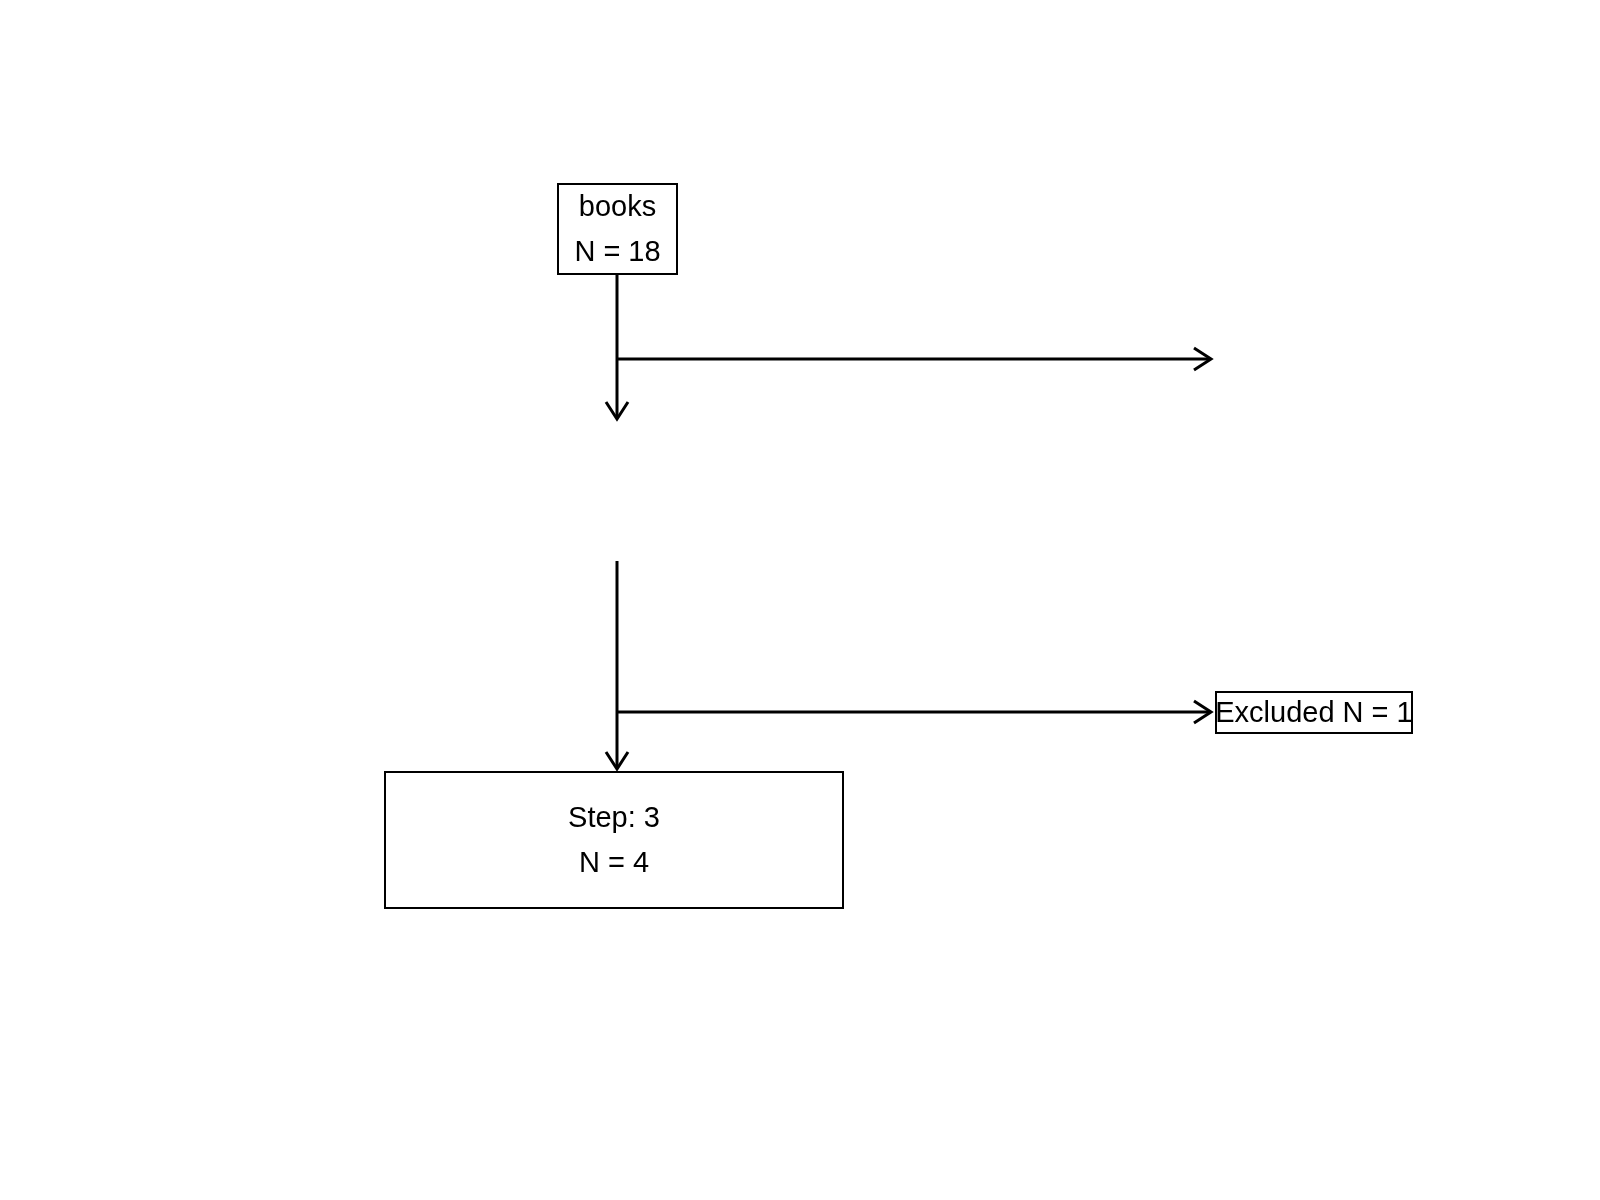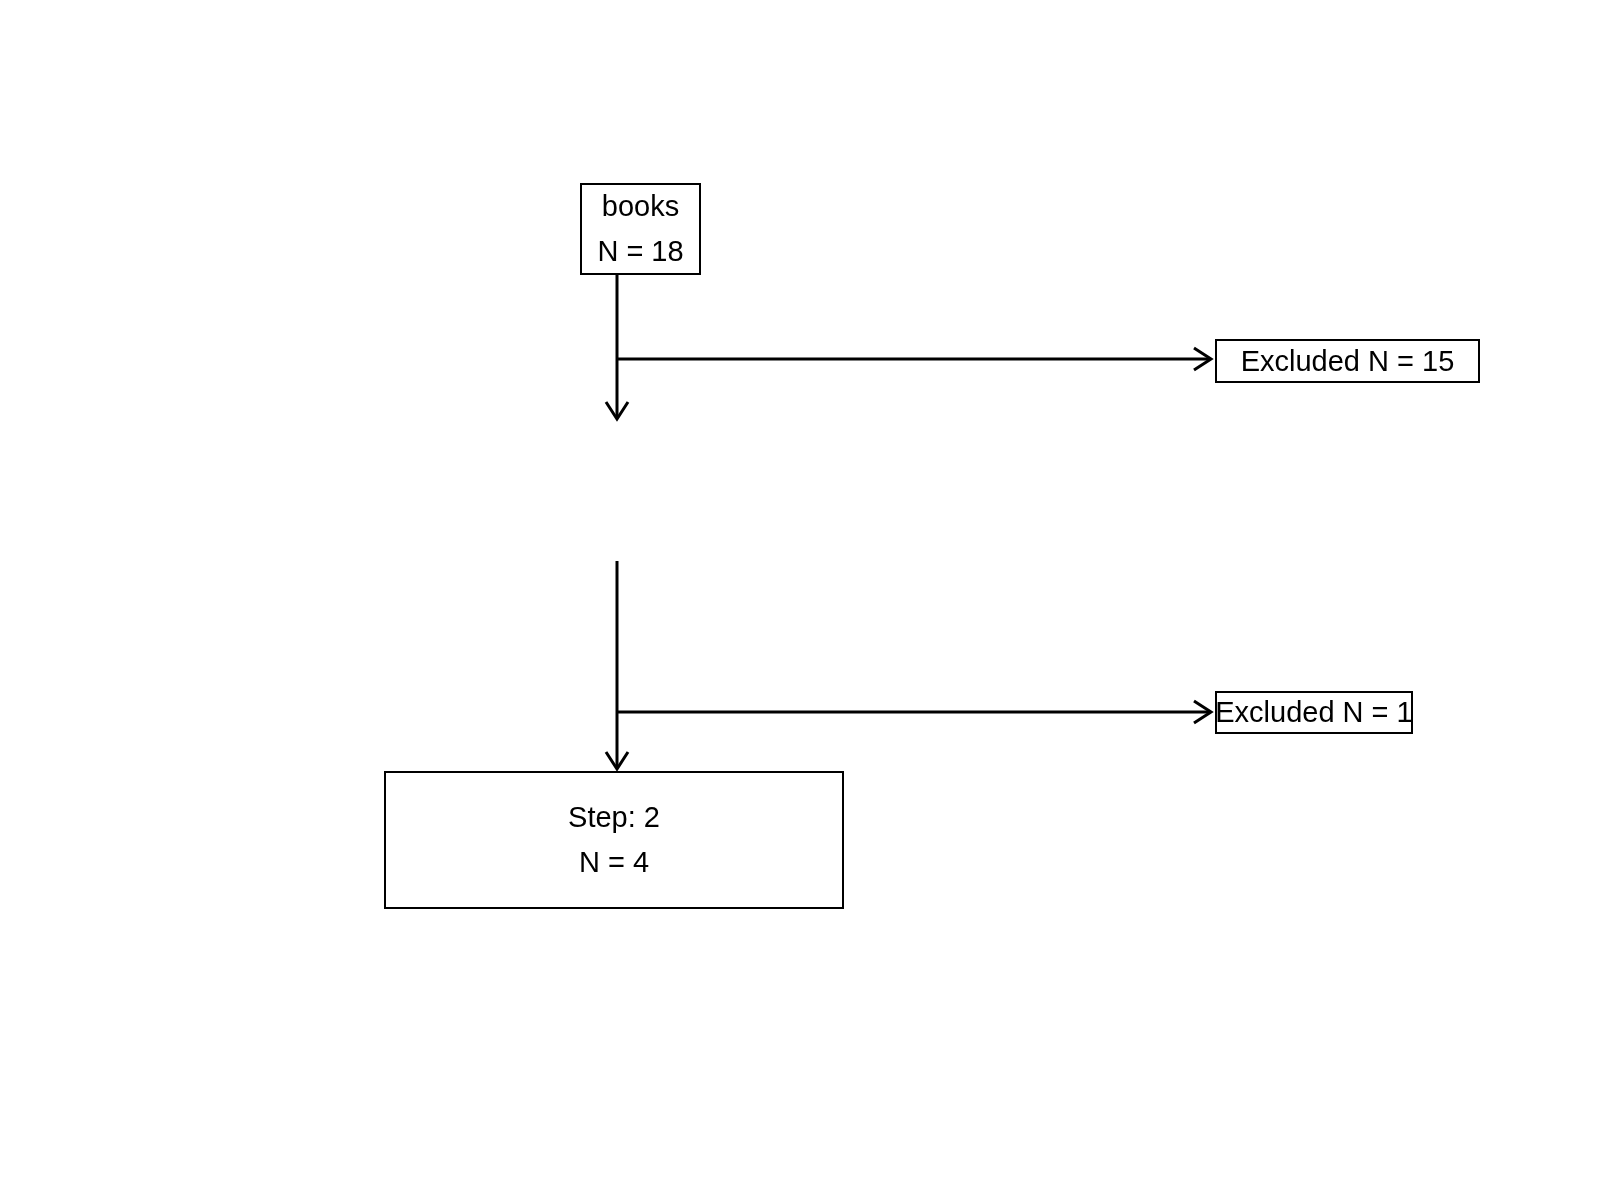--- a/index.html
+++ b/index.html
@@ -36,21 +36,21 @@
     background: #ffffff;
     display: flex;
     flex-direction: column;
     align-items: center;
     justify-content: center;
     text-align: center;
     font-size: 29px;
     line-height: 45px;
     white-space: nowrap;
   }
-  .node-source   { left: 580px;  top: 183px; width: 121px; height: 92px;  }
+  .node-source   { left: 557px;  top: 183px; width: 121px; height: 92px;  }
   .node-step1    { left: 347px;  top: 421px; width: 540px; height: 140px; }
   .node-step2    { left: 384px;  top: 771px; width: 460px; height: 138px; }
   .node-excl1    { left: 1215px; top: 339px; width: 265px; height: 44px;  }
   .node-excl2    { left: 1215px; top: 691px; width: 198px; height: 43px;  }
 </style>
 </head>
 <body>
 
 <div class="canvas">
 
@@ -67,27 +67,24 @@
 
     <line x1="617" y1="712" x2="1209" y2="712"></line>
     <polyline points="1194,701 1211,712 1194,723"></polyline>
   </svg>
 
   <div class="node node-source">
     <span>books</span>
     <span>N = 18</span>
   </div>
 
-  <div class="node node-excl1">
-    <span>Excluded N = 15</span>
-  </div>
 
 
   <div class="node node-excl2">
     <span>Excluded N = 1</span>
   </div>
 
   <div class="node node-step2">
-    <span>Step: 2</span>
+    <span>Step: 3</span>
     <span>N = 4</span>
   </div>
 
 </div>
 
 </body></html>

